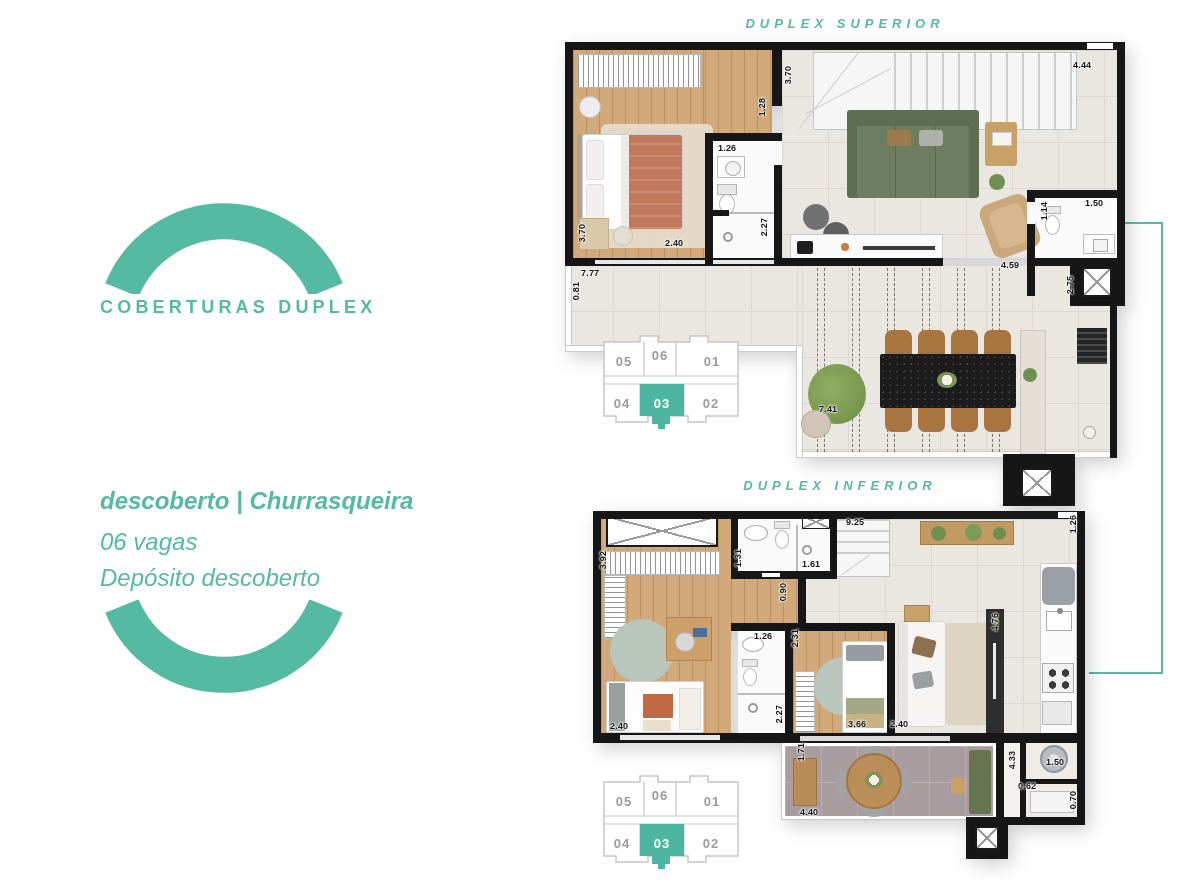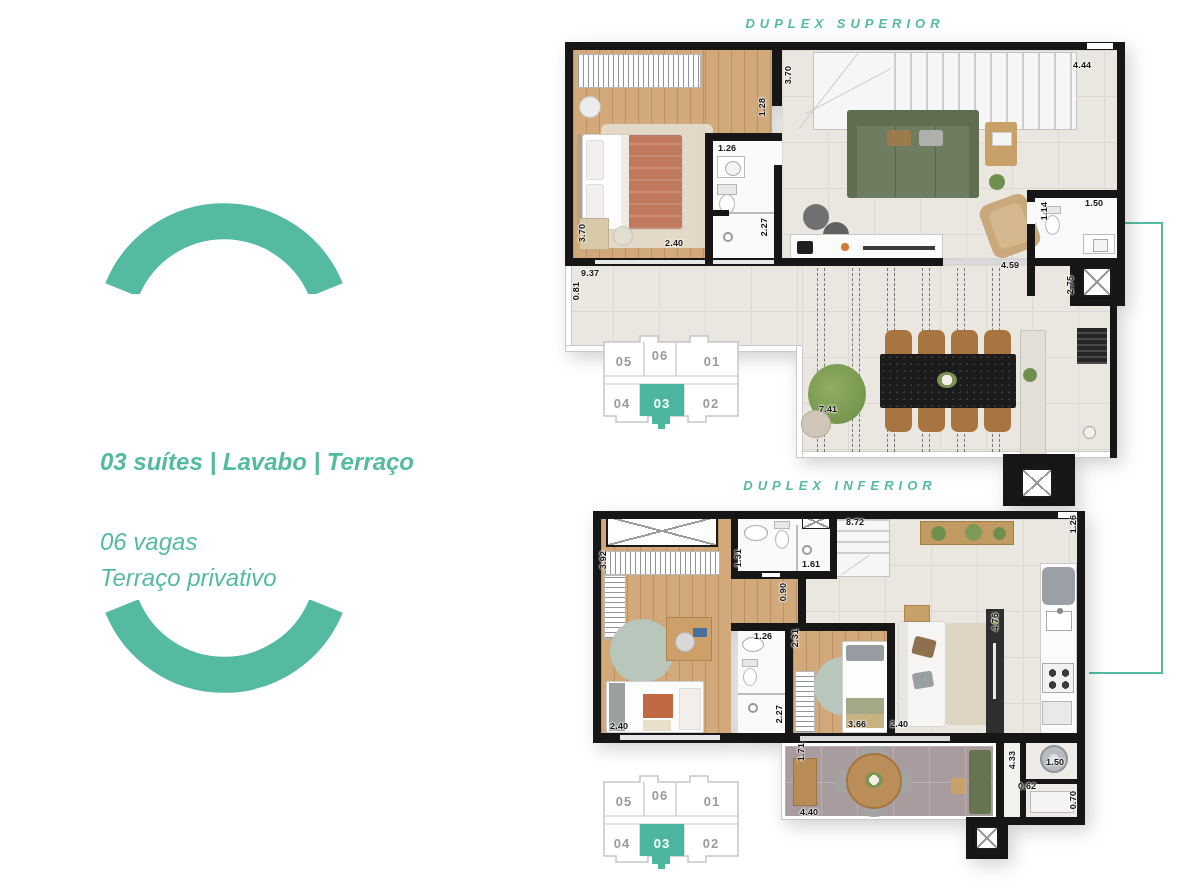--- a/index.html
+++ b/index.html
@@ -52,23 +52,24 @@
   .brline{position:absolute;background:var(--accent)}
 </style>
 </head>
 <body>
 
 <div class="canvas">
 
   <svg class="a" style="left:104px;top:198px;width:240px;height:96px" viewBox="0 0 240 96">
     <path d="M18,92 A110,110 0 0 1 222,92" fill="none" stroke="var(--accent)" stroke-width="36"></path>
   </svg>
-  <div class="a feat b" style="left:100px;top:448px">03 suítes | Lavabo | Terraço</div>
+  <div class="a tagline" style="left:100px;top:297px">COBERTURAS DUPLEX</div>
+  <div class="a feat b" style="left:100px;top:487px">descoberto | Churrasqueira</div>
   <div class="a feat" style="left:100px;top:528px">06 vagas</div>
-  <div class="a feat" style="left:100px;top:564px">Terraço privativo</div>
+  <div class="a feat" style="left:100px;top:564px">Depósito descoberto</div>
   <svg class="a" style="left:104px;top:600px;width:240px;height:96px" viewBox="0 0 240 96">
     <path d="M18,6 A110,110 0 0 0 222,6" fill="none" stroke="var(--accent)" stroke-width="36"></path>
   </svg>
 
   <div class="a ptitle" style="left:565px;top:16px;width:560px">DUPLEX SUPERIOR</div>
   <div class="a ptitle" style="left:590px;top:478px;width:500px">DUPLEX INFERIOR</div>
 
   <div class="brline" style="left:1125px;top:222px;width:38px;height:2px"></div>
   <div class="brline" style="left:1161px;top:222px;width:2px;height:452px"></div>
   <div class="brline" style="left:1089px;top:672px;width:74px;height:2px"></div>
@@ -207,21 +208,21 @@
     <span class="dim v" style="left:214px;top:30px">3.70</span>
     <span class="dim v" style="left:188px;top:62px">1.28</span>
     <span class="dim" style="left:508px;top:20px">4.44</span>
     <span class="dim" style="left:153px;top:103px">1.26</span>
     <span class="dim" style="left:100px;top:198px">2.40</span>
     <span class="dim v" style="left:8px;top:188px">3.70</span>
     <span class="dim v" style="left:190px;top:182px">2.27</span>
     <span class="dim" style="left:436px;top:220px">4.59</span>
     <span class="dim v" style="left:470px;top:166px">1.14</span>
     <span class="dim" style="left:520px;top:158px">1.50</span>
-    <span class="dim" style="left:16px;top:228px">9.37</span>
+    <span class="dim" style="left:16px;top:228px">7.77</span>
     <span class="dim v" style="left:2px;top:246px">0.81</span>
     <span class="dim v" style="left:496px;top:240px">2.75</span>
     <span class="dim" style="left:254px;top:364px">7.41</span>
   </div>
 
   <div class="plan" style="left:590px;top:505px;width:500px;height:362px">
 
     <div class="tile" style="left:203px;top:14px;width:284px;height:216px"></div>
     <div class="wood" style="left:11px;top:14px;width:130px;height:216px"></div>
     <div class="wood" style="left:141px;top:72px;width:67px;height:50px"></div>
@@ -337,21 +338,21 @@
     <div class="wall" style="left:406px;top:230px;width:8px;height:88px"></div>
     <div class="wall" style="left:430px;top:238px;width:6px;height:76px"></div>
     <div class="wall" style="left:436px;top:274px;width:52px;height:5px"></div>
     <div class="wall" style="left:406px;top:312px;width:89px;height:8px"></div>
     <div class="elev" style="left:376px;top:312px;width:42px;height:42px"></div>
     <div class="xbox" style="left:385px;top:321px;width:24px;height:24px"></div>
 
     <span class="dim v" style="left:4px;top:50px">3.92</span>
     <span class="dim v" style="left:139px;top:48px">1.31</span>
     <span class="dim" style="left:212px;top:54px">1.61</span>
-    <span class="dim" style="left:256px;top:12px">8.72</span>
+    <span class="dim" style="left:256px;top:12px">9.25</span>
     <span class="dim v" style="left:474px;top:14px">1.26</span>
     <span class="dim v" style="left:184px;top:82px">0.90</span>
     <span class="dim" style="left:164px;top:126px">1.26</span>
     <span class="dim v" style="left:196px;top:128px">2.31</span>
     <span class="dim v" style="left:396px;top:112px">4.76</span>
     <span class="dim" style="left:20px;top:216px">2.40</span>
     <span class="dim v" style="left:180px;top:204px">2.27</span>
     <span class="dim" style="left:258px;top:214px">3.66</span>
     <span class="dim" style="left:300px;top:214px">2.40</span>
     <span class="dim v" style="left:202px;top:242px">1.71</span>

